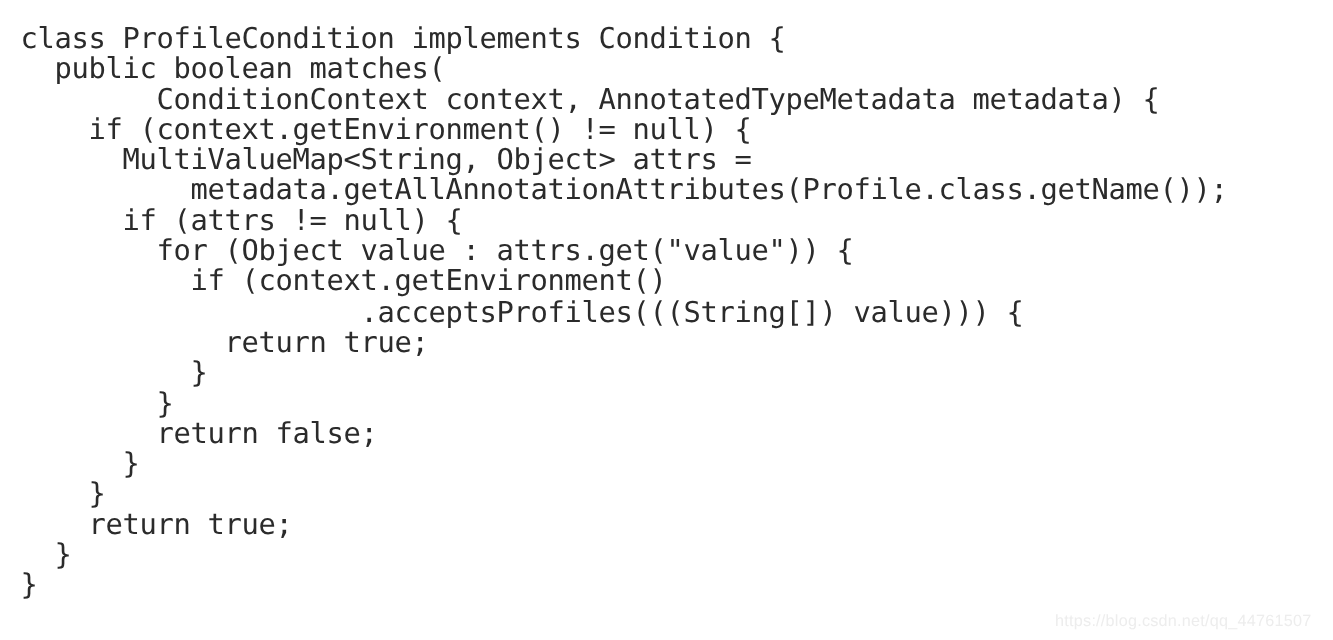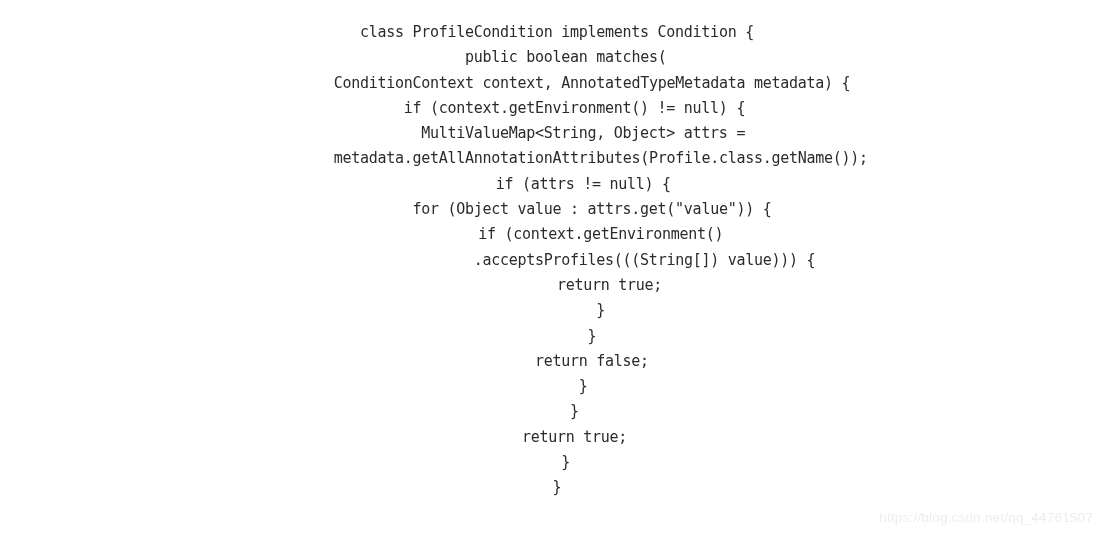--- a/index.html
+++ b/index.html
@@ -21,27 +21,26 @@
     background: #ffffff;
   }
   #code-listing {
     position: absolute;
     left: 17px;
     top: 20px;
     width: 1080px;
     margin: 0;
     padding: 0;
     font-family: "DejaVu Sans Mono", monospace;
-    font-size: 15px;
+    font-size: 24px;
     line-height: 25.3px;
     letter-spacing: -0.28px;
     color: #2b2b2b;
     white-space: pre;
     font-weight: 400;
-    text-align: center;
     -webkit-font-smoothing: antialiased;
   }
   .code-line {
     display: block;
     height: 25.3px;
     white-space: pre;
     color: #2b2b2b;
   }
   #watermark {
     position: absolute;

